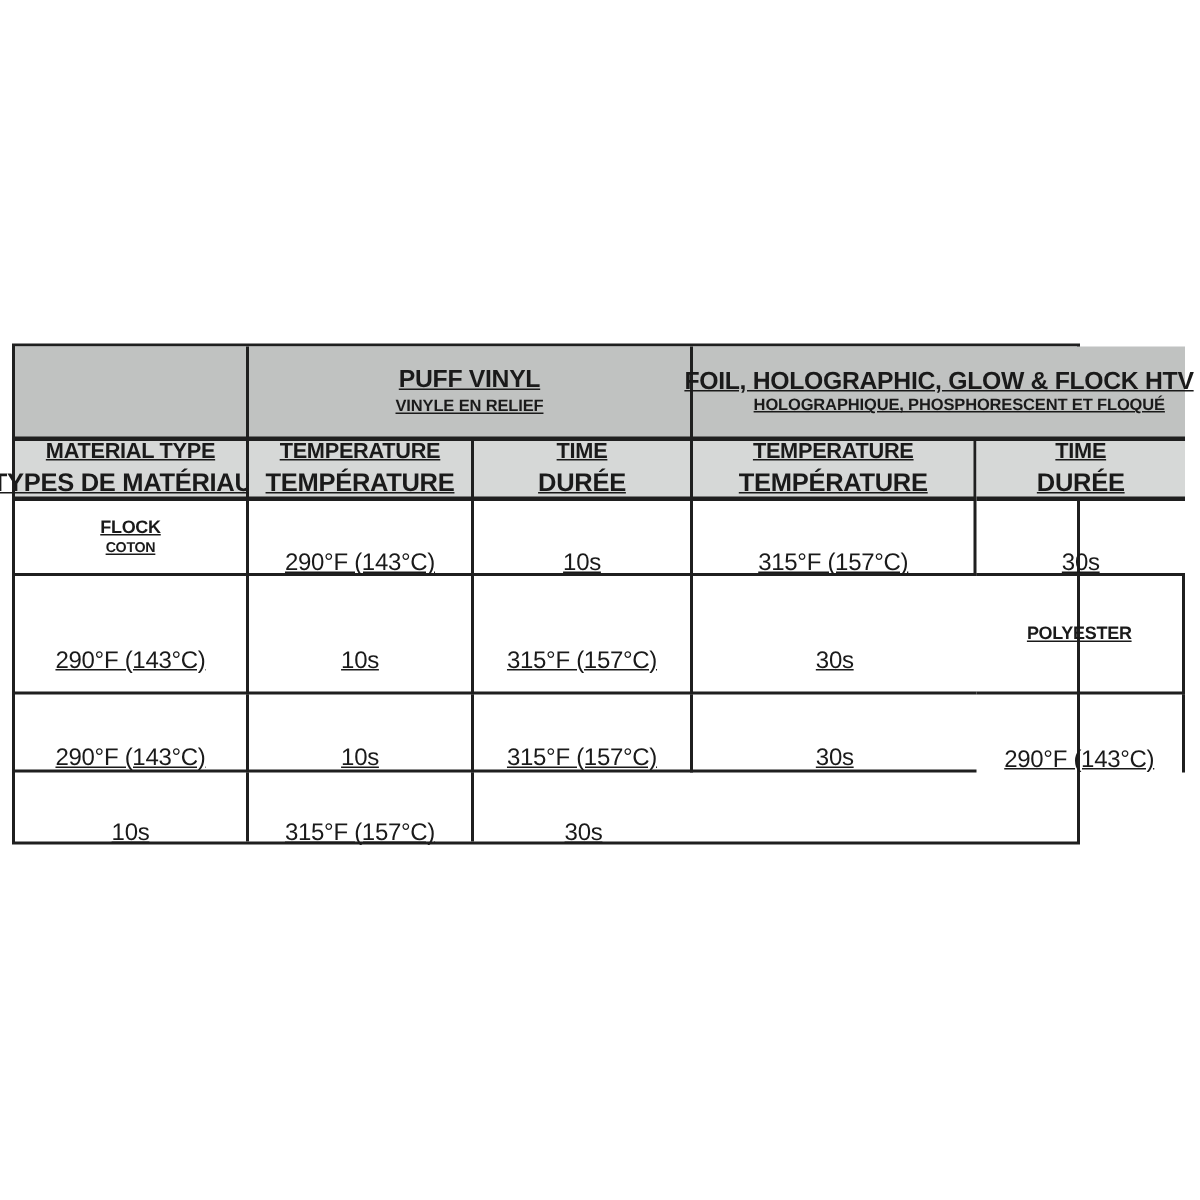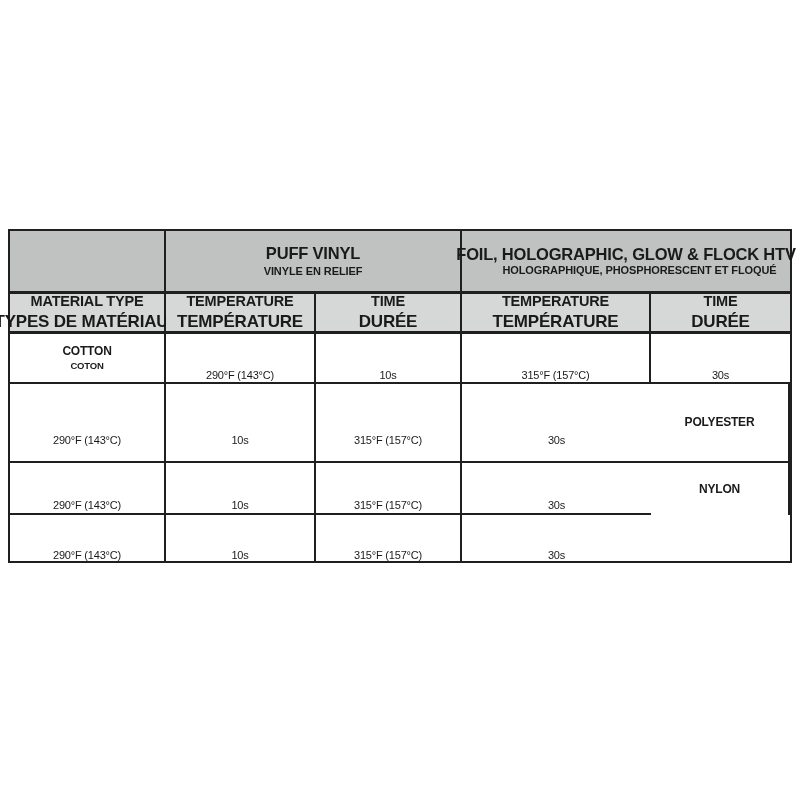--- a/index.html
+++ b/index.html
@@ -8,26 +8,27 @@
     --header2-bg:#d6d8d7;
     --text-color:#1a1a1a;
   }
   *{box-sizing:border-box;margin:0;padding:0;}
   html,body{width:800px;height:800px;background:#ffffff;overflow:hidden;}
   body{font-family:"Liberation Sans", sans-serif;color:var(--text-color);}
 
   .spec-table{
     position:absolute;
     left:8px; top:229px;
-    width:784px;
+    width:712px;
     border:2px solid var(--border-color);
     display:grid;
     grid-template-columns:156px 150px 146px 189px 139px;
     grid-template-rows:63px 40px 50px 79px 52px 46px;
     background:#fff;
+    text-decoration:underline;
   }
   .cell{
     display:flex;
     flex-direction:column;
     align-items:center;
     justify-content:center;
     text-align:center;
     border-right:2px solid var(--border-color);
     border-bottom:2px solid var(--border-color);
     padding:2px 6px;
@@ -54,21 +55,21 @@
   }
 
   
   .h2c{background:var(--header2-bg);border-bottom-width:3px;}
   .h2-en{font-size:14.5px;font-weight:bold;letter-spacing:-0.2px;white-space:nowrap;}
   .h2-fr{font-size:17px;font-weight:bold;letter-spacing:-0.2px;white-space:nowrap;margin-top:1px;}
 
   
   .mat-en{font-size:12px;font-weight:bold;letter-spacing:-0.2px;white-space:nowrap;}
   .mat-fr{font-size:9.5px;font-weight:bold;letter-spacing:-0.2px;white-space:nowrap;margin-top:1px;}
-  .val{font-size:11px;letter-spacing:-0.2px;white-space:nowrap;margin-top:36px;}
+  .val{font-size:16px;letter-spacing:-0.2px;white-space:nowrap;margin-top:36px;}
 </style>
 </head>
 <body>
 
 <div class="spec-table">
 
   <div class="cell h1">
     <span></span>
   </div>
   <div class="cell h1 group">
@@ -95,21 +96,21 @@
   <div class="cell h2c">
     <div class="h2-en">TEMPERATURE</div>
     <div class="h2-fr">TEMPÉRATURE</div>
   </div>
   <div class="cell h2c last-col">
     <div class="h2-en">TIME</div>
     <div class="h2-fr">DURÉE</div>
   </div>
 
   <div class="cell">
-    <div class="mat-en">COTTON</div>
+    <div class="mat-en">FLOCK</div>
     <div class="mat-fr">COTON</div>
   </div>
   <div class="cell">
     <span class="val">290°F (143°C)</span>
   </div>
   <div class="cell">
     <span class="val">10s</span>
   </div>
   <div class="cell">
     <span class="val">315°F (157°C)</span>
@@ -141,23 +142,20 @@
     <span class="val">10s</span>
   </div>
   <div class="cell">
     <span class="val">315°F (157°C)</span>
   </div>
   <div class="cell last-col">
     <span class="val">30s</span>
   </div>
 
   <div class="cell last-row">
-    <div class="mat-en">NYLON</div>
-  </div>
-  <div class="cell last-row">
     <span class="val">290°F (143°C)</span>
   </div>
   <div class="cell last-row">
     <span class="val">10s</span>
   </div>
   <div class="cell last-row">
     <span class="val">315°F (157°C)</span>
   </div>
   <div class="cell last-row last-col">
     <span class="val">30s</span>

